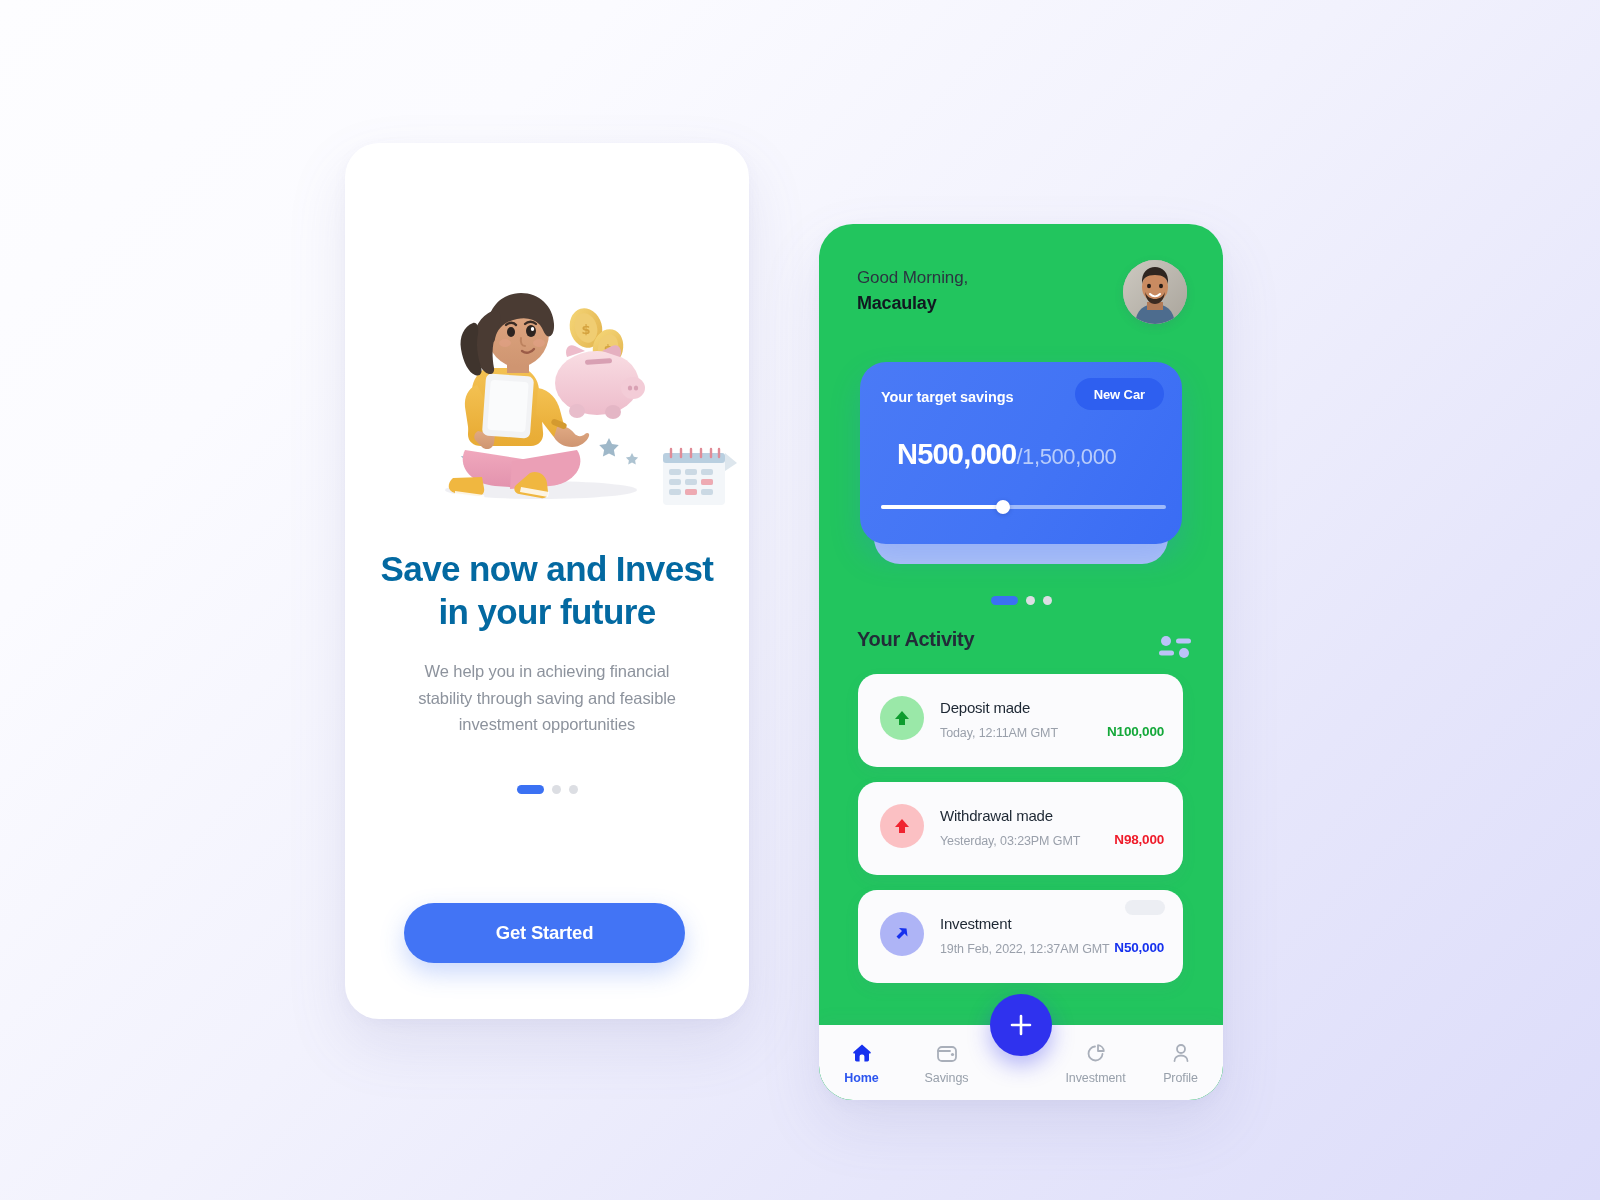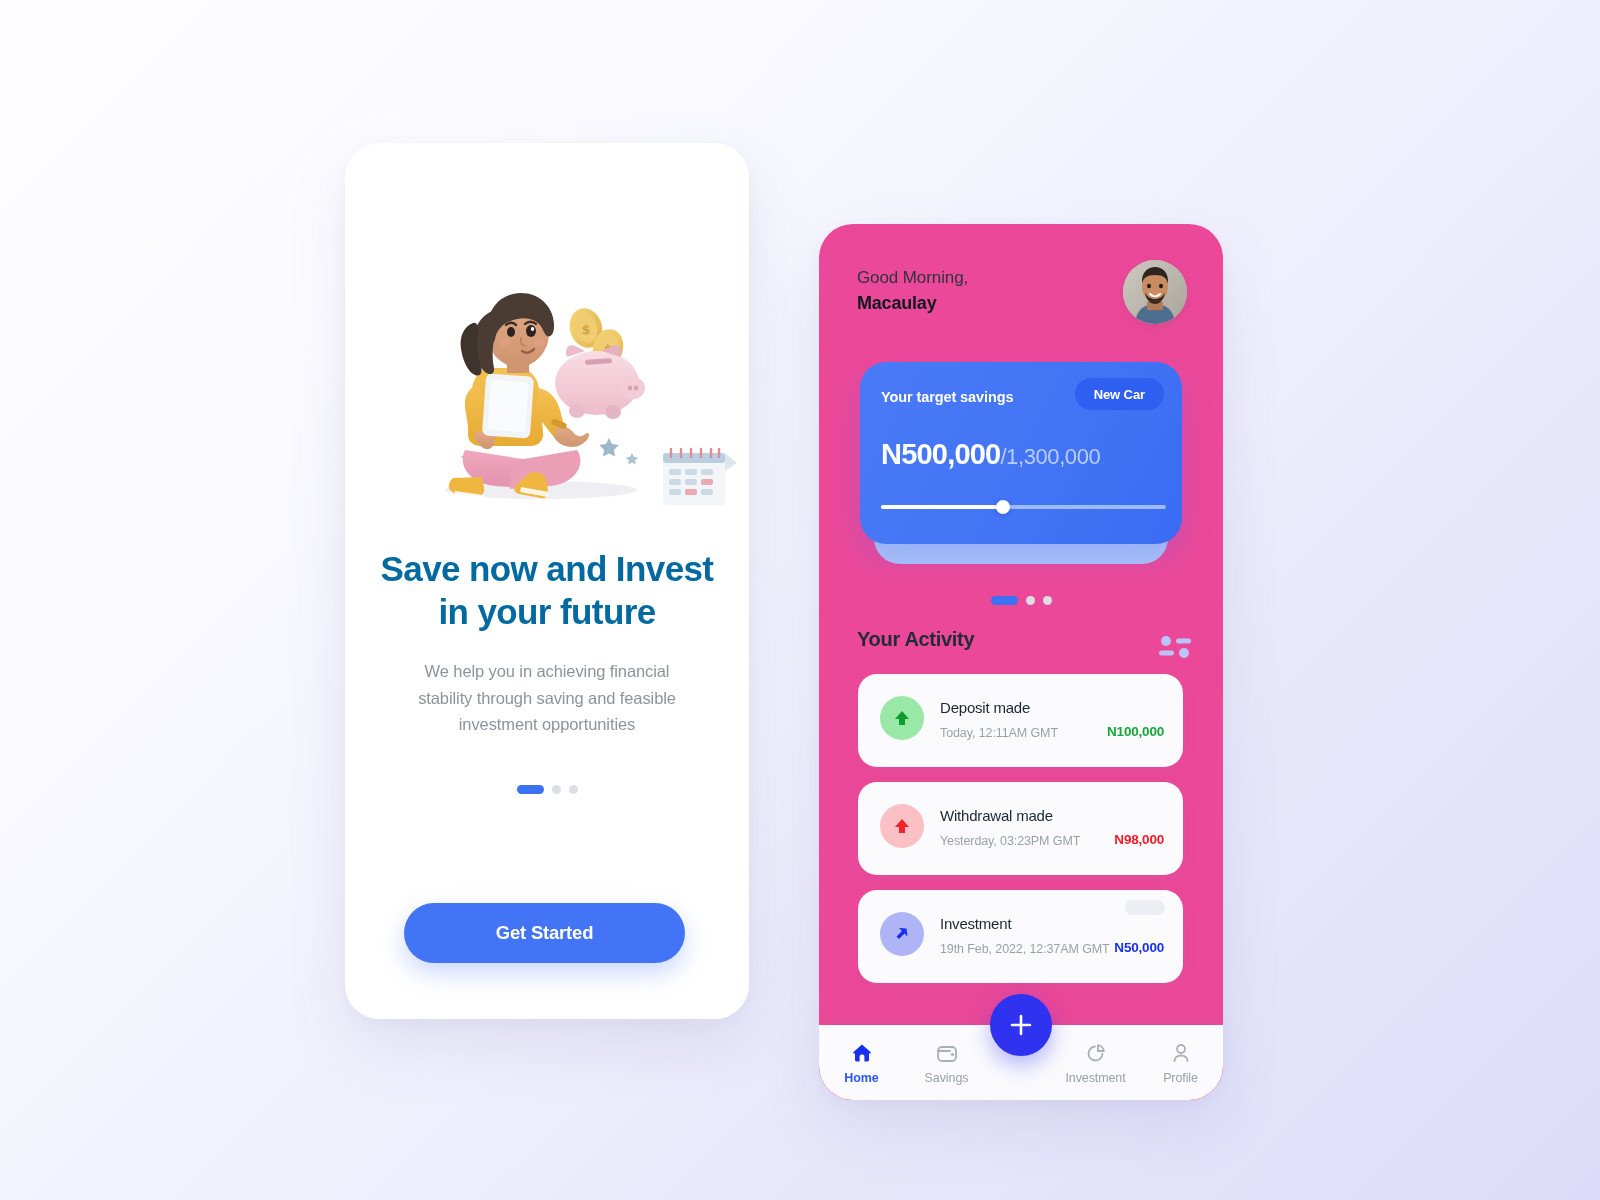--- a/index.html
+++ b/index.html
@@ -39,21 +39,21 @@
     position:absolute; left:59px; top:760px; width:281px; height:60px;
     background:#4274f5; border:none; border-radius:30px;
     color:#fff; font-size:18.5px; font-weight:700; letter-spacing:-0.2px;
     font-family:"Liberation Sans", sans-serif; cursor:pointer;
     box-shadow:0 10px 24px rgba(66,116,245,.28);
   }
 
   
   .phone-right{
     position:absolute; left:819px; top:224px; width:404px; height:876px;
-    background:#ec4899; border-radius:34px;
+    background:#22c55e; border-radius:34px;
     box-shadow:0 26px 60px rgba(110,110,170,.13), 0 4px 14px rgba(110,110,170,.05);
     overflow:hidden;
   }
   .greet{ position:absolute; left:38px; top:42px; }
   .greet-hi{ font-size:17px; color:#2b3440; line-height:1.45; letter-spacing:-0.1px; }
   .greet-name{ font-size:18px; color:#111820; font-weight:700; line-height:1.35; letter-spacing:-0.2px; }
   .avatar{
     position:absolute; right:36px; top:36px; width:64px; height:64px;
     border-radius:50%; overflow:hidden; background:#b9b5ad;
     box-shadow:0 3px 10px rgba(80,80,120,.14);
@@ -70,21 +70,21 @@
     background:linear-gradient(118deg,#4a7af6 0%,#4274f5 55%,#3a6cf4 100%);
     border-radius:26px; box-shadow:0 14px 30px rgba(66,116,245,.22);
   }
   .card-label{ position:absolute; left:21px; top:27px; font-size:14.5px; font-weight:700; color:#fff; letter-spacing:-0.1px; }
   .card-badge{
     position:absolute; right:18px; top:16px; height:32px; padding:0 19px;
     display:flex; align-items:center; background:#2e5ff0; border-radius:16px;
     font-size:13px; font-weight:700; color:#fff; letter-spacing:-0.1px;text-align:right;
   }
   .card-amt{ position:absolute; left:21px; top:76px; white-space:nowrap; }
-  .amt-cur{ font-size:29px; font-weight:700; color:#fff; letter-spacing:-0.8px; }
+  .amt-cur{ font-size:29px; font-weight:700; color:#fff; letter-spacing:-0.8px;margin-left:16px; }
   .amt-tot{ font-size:22px; font-weight:400; color:#b9cdfb; letter-spacing:-0.4px; }
   .slider{ position:absolute; left:21px; top:138px; width:285px; height:14px; }
   .slider-track{ position:absolute; left:0; top:5px; width:285px; height:4px; background:#9fbafa; border-radius:2px; }
   .slider-fill{ position:absolute; left:0; top:5px; width:122px; height:4px; background:#fff; border-radius:2px; }
   .slider-knob{ position:absolute; left:115px; top:0; width:14px; height:14px; border-radius:50%; background:#fff; box-shadow:0 1px 4px rgba(20,40,110,.25); }
 
   .dots-right{ position:absolute; left:0; top:372px; width:404px; justify-content:center; }
 
   .act-head{ position:absolute; left:38px; top:404px; font-size:20px; font-weight:700; color:#222c38; letter-spacing:-0.3px; }
   .filter-icon{ position:absolute; right:31px; top:410px; width:34px; height:26px; }
@@ -297,21 +297,21 @@
       <path d="M27 34c3 3 7 3 10 0" stroke="#fff" stroke-width="2" fill="none" stroke-linecap="round"></path>
     </svg>
   </div>
 
   <div class="card-stack">
     <div class="card-back"></div>
     <div class="card-front">
       <div class="card-label">Your target savings</div>
       <div class="card-badge">New Car</div>
       <div class="card-amt">
-        <span class="amt-cur">N500,000</span><span class="amt-tot">/1,300,000</span>
+        <span class="amt-cur">N500,000</span><span class="amt-tot">/1,500,000</span>
       </div>
       <div class="slider">
         <div class="slider-track"></div>
         <div class="slider-fill"></div>
         <div class="slider-knob"></div>
       </div>
     </div>
   </div>
 
   <div class="dots dots-right">

